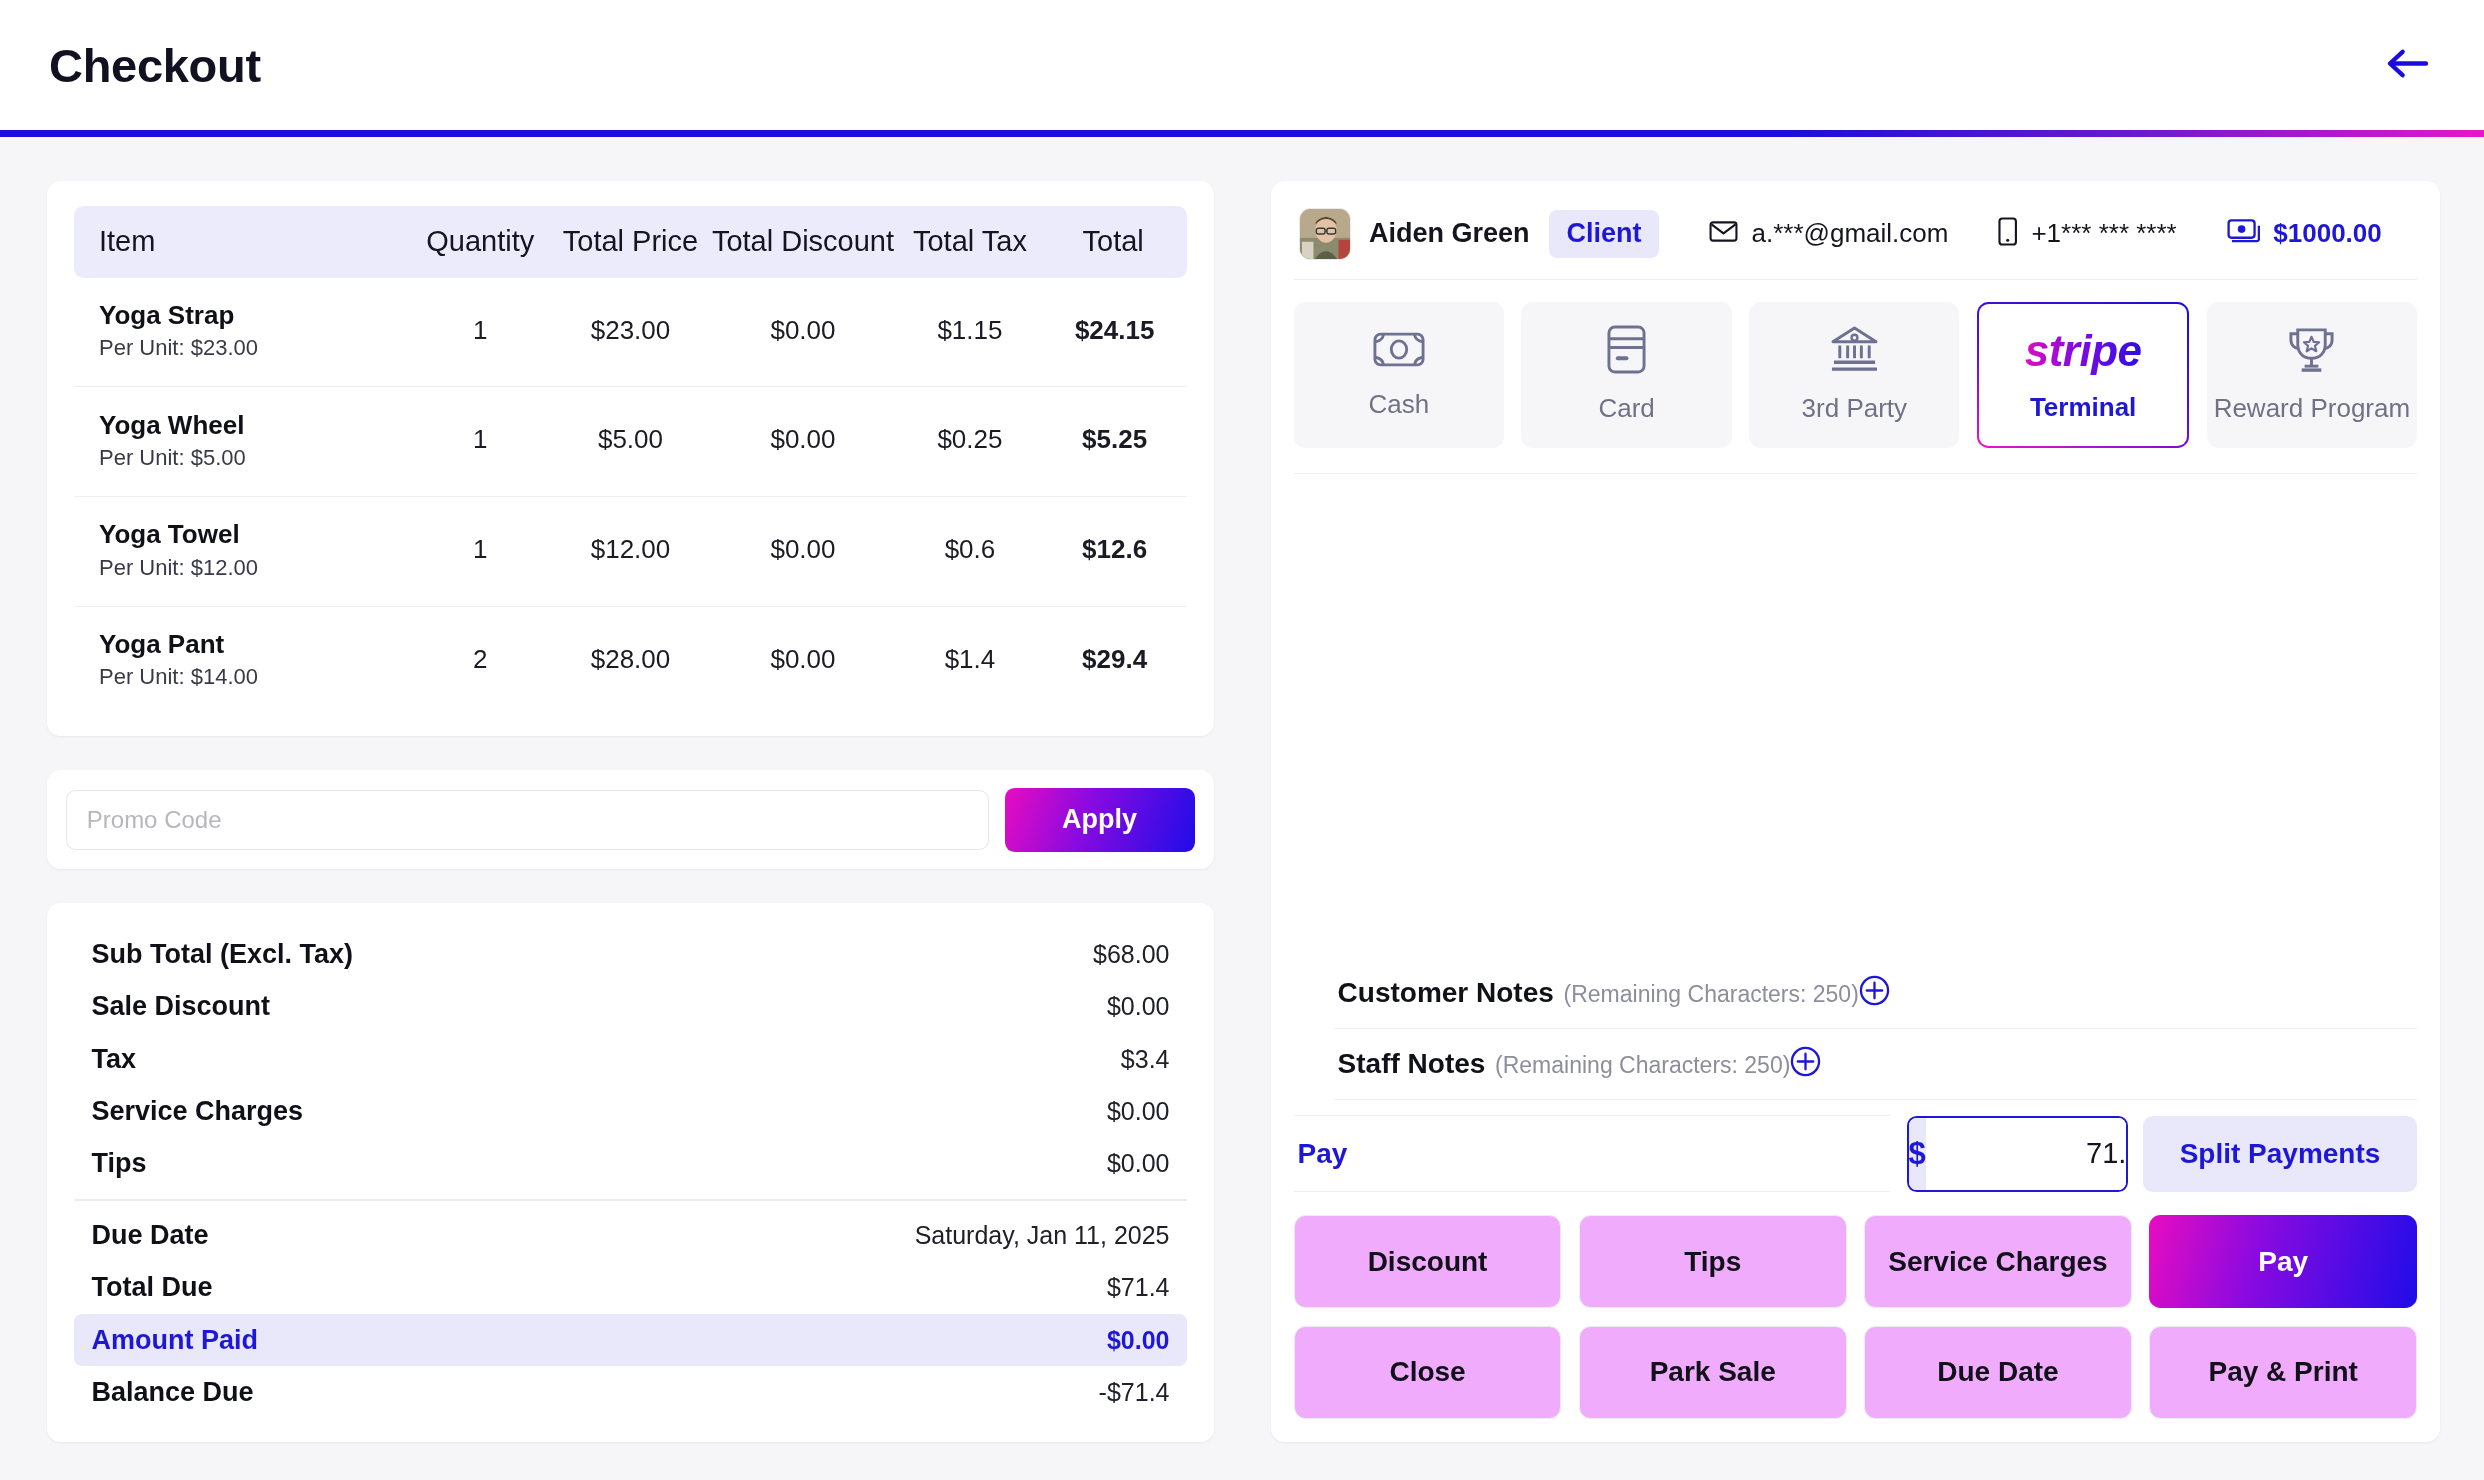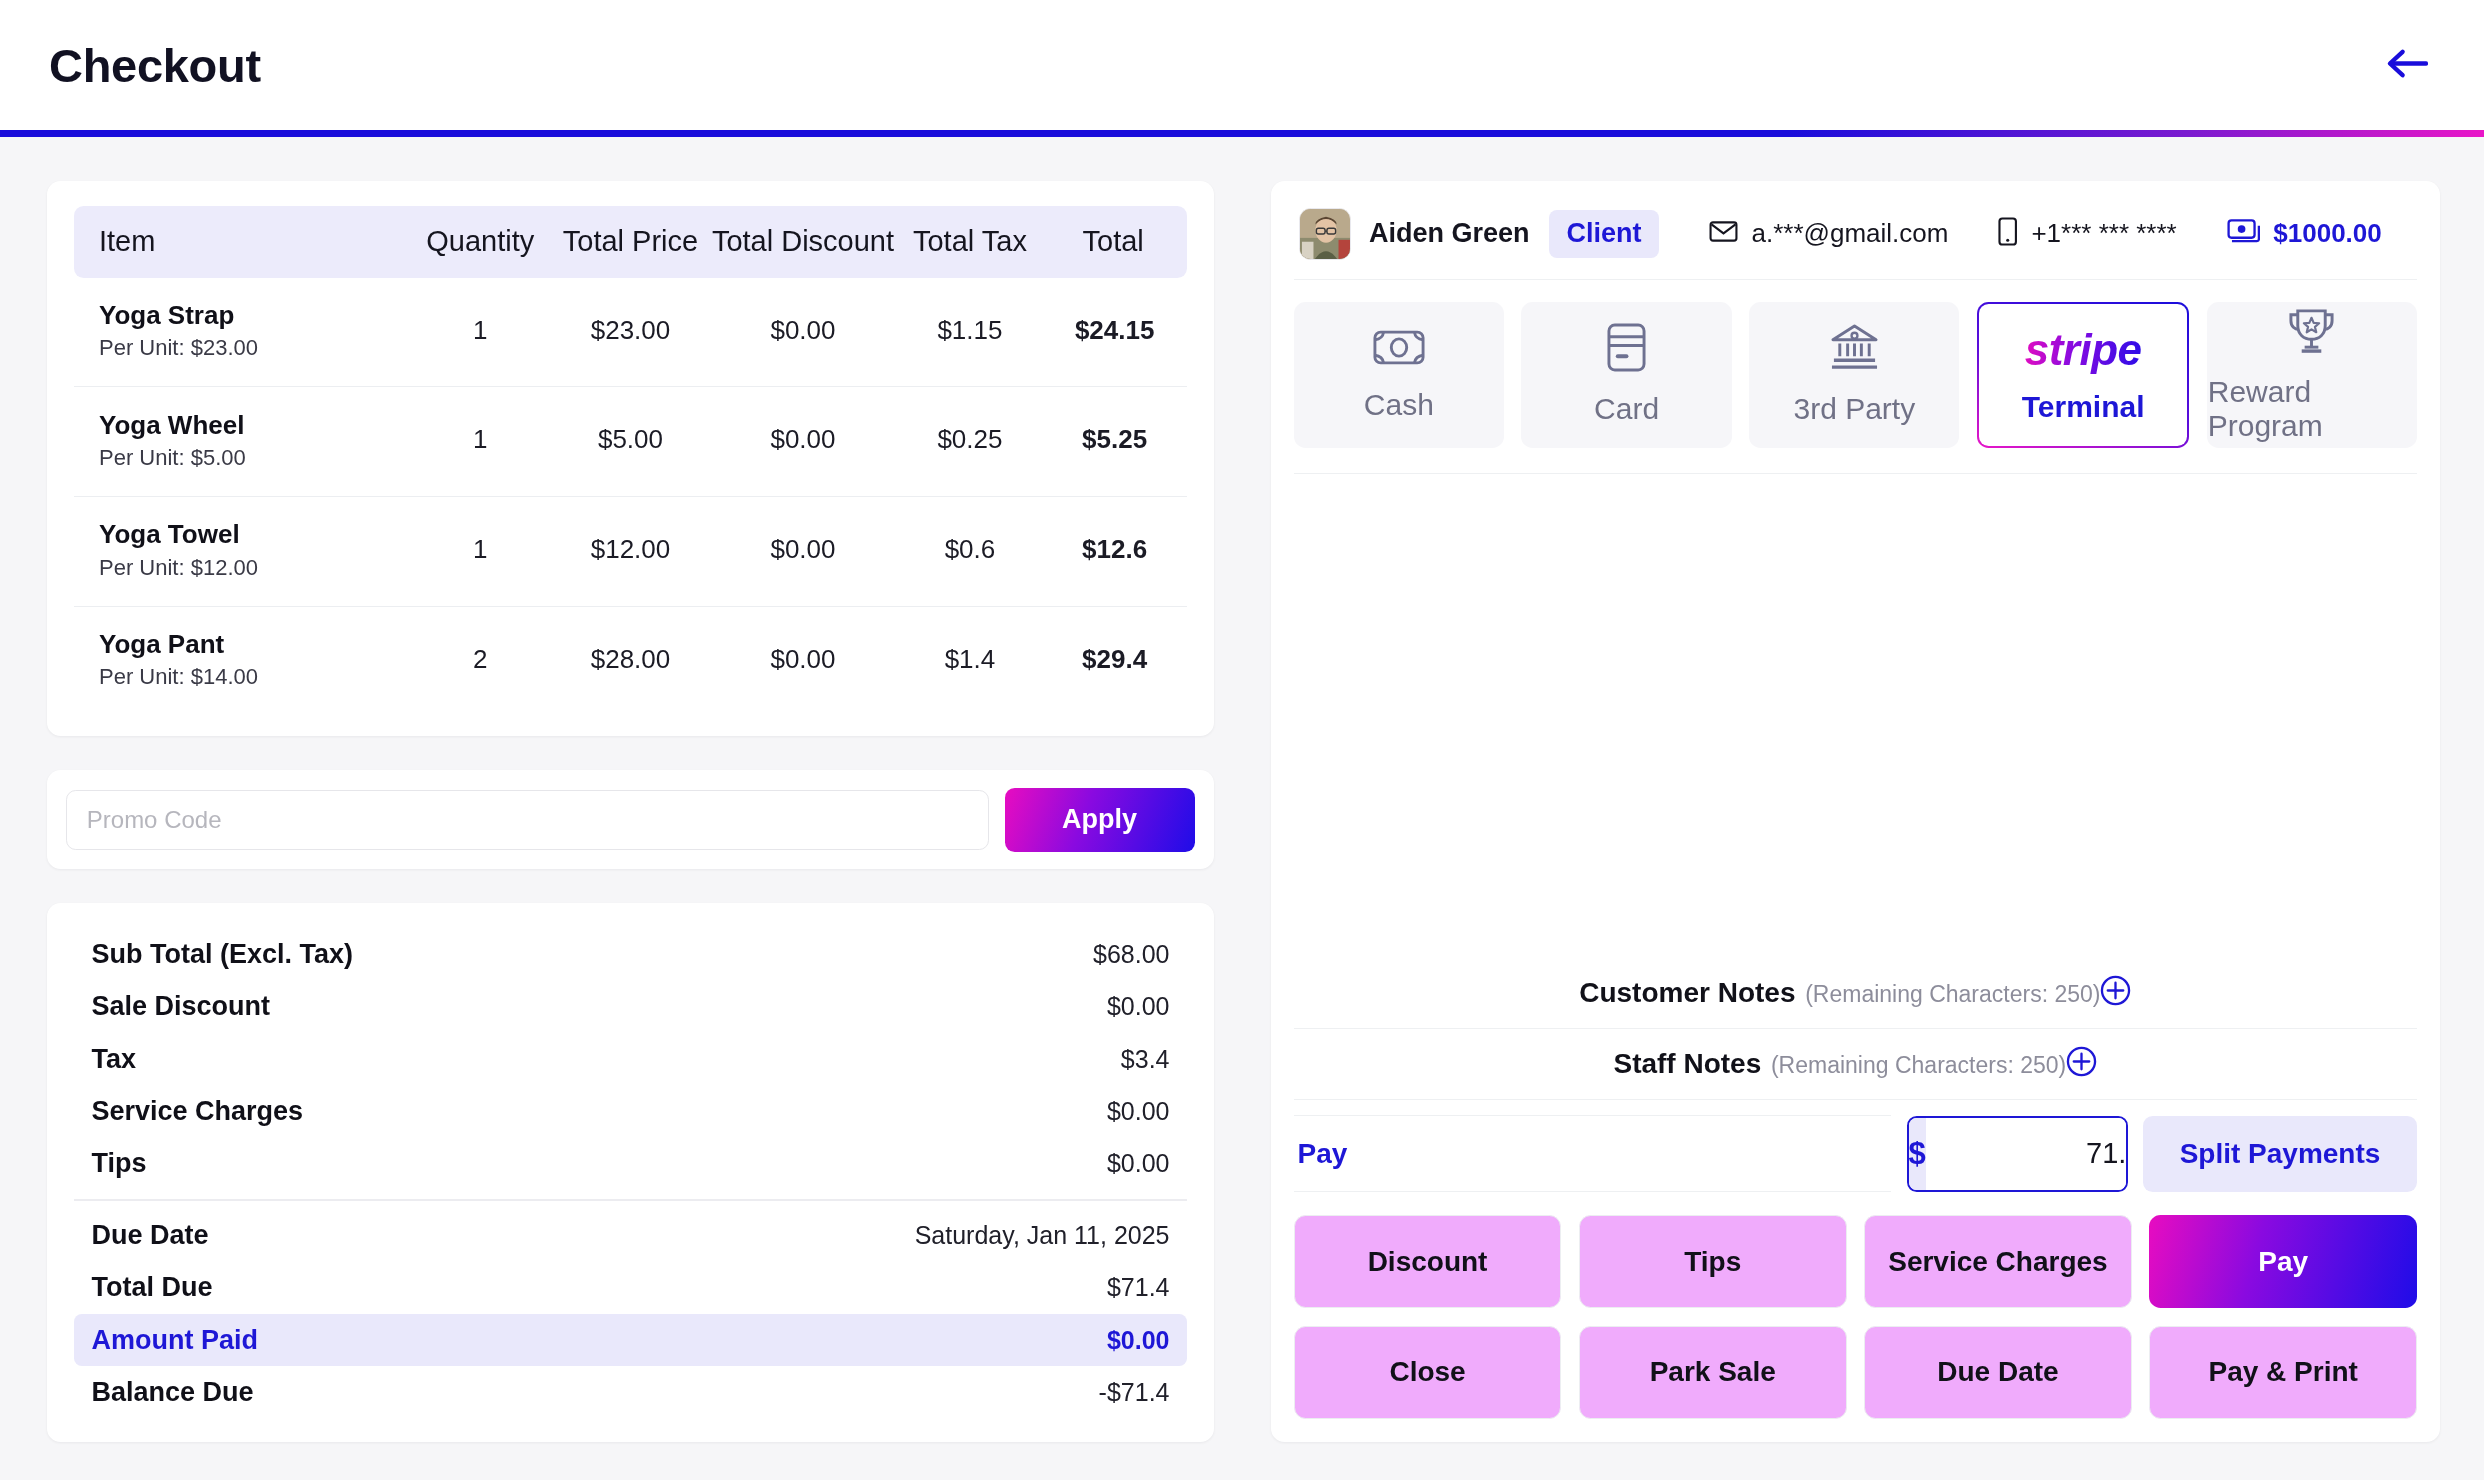--- a/index.html
+++ b/index.html
@@ -265,21 +265,21 @@
     background: #f6f6f9;
     display: flex;
     flex-direction: column;
     align-items: center;
     justify-content: center;
     gap: 15.5px;
     cursor: pointer;
     border: 1.9px solid transparent;
   }
   .pay-tab .tlabel {
-    font-size: 30px;
+    font-size: 26px;
     color: #707186;
     font-weight: normal;
   }
   .pay-tab.active {
     background: #ffffff;
     border: 2.9px solid transparent;
     background-image: linear-gradient(#fff,#fff), linear-gradient(200deg, #1a0ddb 0%, #5c0ddb 55%, #e916c8 100%);
     background-origin: border-box;
     background-clip: padding-box, border-box;
   }
@@ -294,24 +294,25 @@
     color: transparent;
     letter-spacing: -0.5px;
   }
 
   .spacer { flex: 1; }
 
   
   .note-row {
     display: flex;
     align-items: center;
-    justify-content: center;
+    justify-content: flex-start;
     padding: 17.5px 3.9px;
     border-bottom: 1.9px solid #eef0f2;
     cursor: pointer;
+    margin-left: 40px;
   }
   .note-left { display: flex; align-items: baseline; gap: 9.7px; }
   .note-title { font-size: 28px; font-weight: bold; color: #111119; }
   .note-hint { font-size: 23px; color: #8d8d9b; }
 
   
   .pay-row {
     display: flex;
     align-items: center;
     gap: 0;

